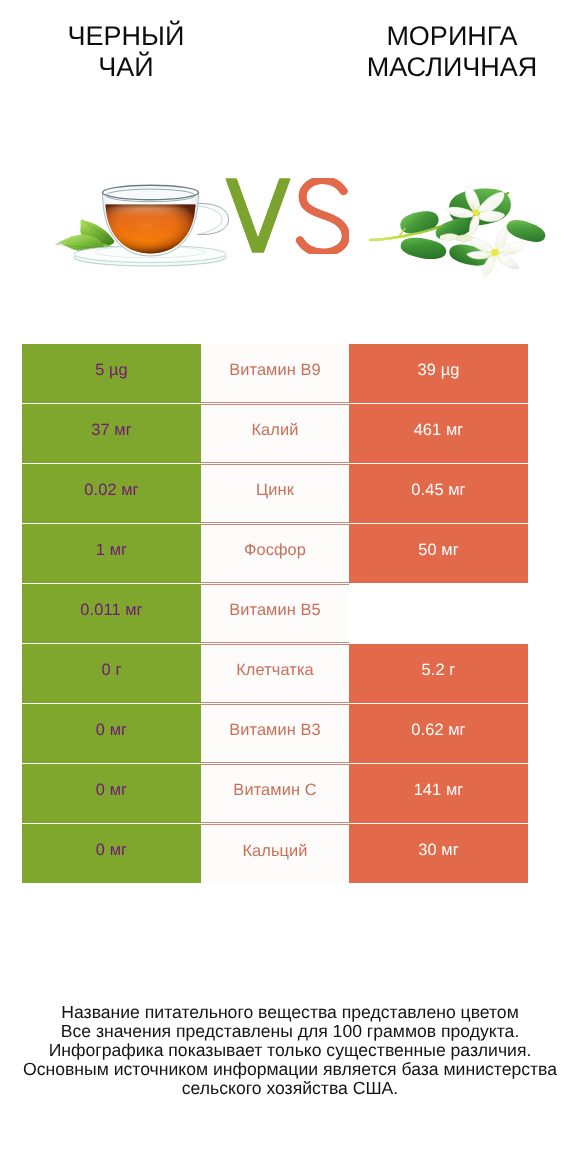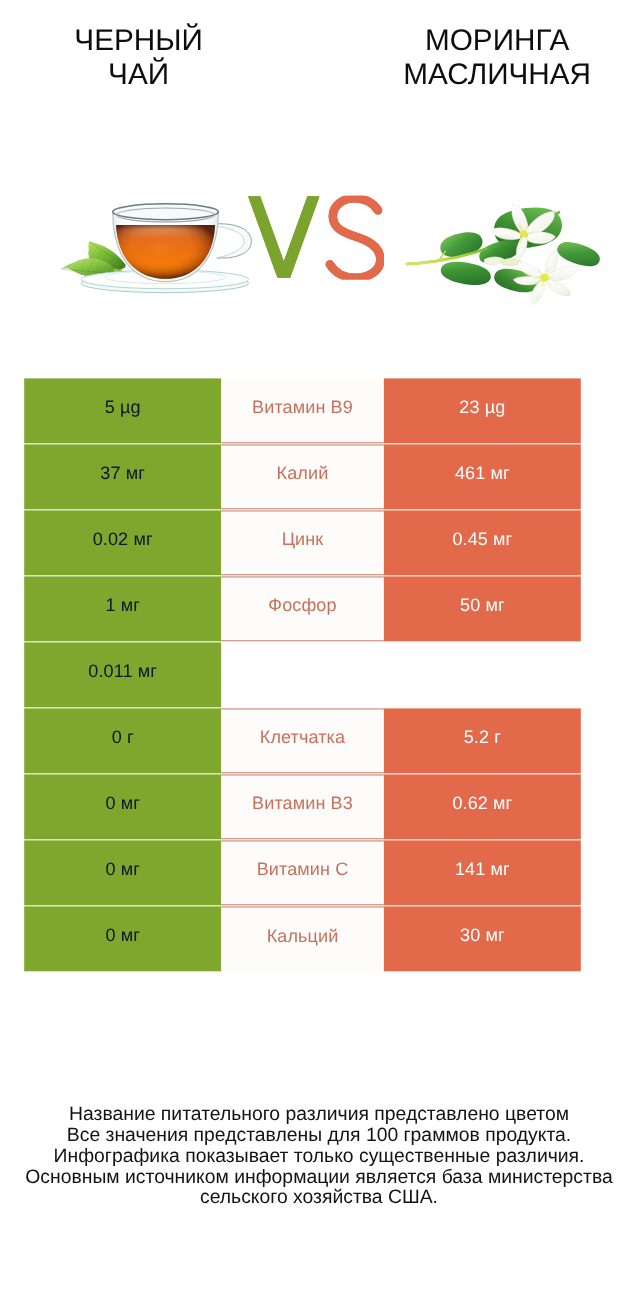--- a/index.html
+++ b/index.html
@@ -61,21 +61,21 @@
   .flower path.petal1{fill:url(#pet);stroke:#cdd3c2;stroke-width:0.3;}
   .flower path.petal2{fill:url(#pet2);stroke:#cdd3c2;stroke-width:0.3;}
   .fcenter{fill:#e8e84a;}
   .stamens path{fill:none;stroke:#dede3c;stroke-width:0.55;stroke-linecap:round;}
 
   
   .tbl{position:absolute;left:22px;top:344px;width:536px;}
   .row{display:flex;height:60px;}
   .cell{display:flex;align-items:center;justify-content:center;
         font-size:16.4px;font-weight:500;letter-spacing:0.1px;padding-bottom:6px;box-sizing:border-box;}
-  .c-left{width:179px;height:59px;background:#7FA62D;color:#0f172a;}
+  .c-left{width:179px;height:59px;background:#7FA62D;color:#701a75;}
   .c-mid{width:148px;height:59px;background:#fdfcfb;color:#C9705A;
          border-top:1px solid #C98976;border-bottom:1px solid #C98976;}
   .c-right{width:179px;height:59px;background:#E2694A;color:#ffffff;}
   .row:first-child .c-mid{border-top:0;}
   .row:last-child .c-mid{border-bottom:0;}
 
   
   .footer{position:absolute;left:0;top:1003px;width:580px;text-align:center;
           color:#131313;font-size:17.6px;line-height:18.9px;}
 </style>
@@ -279,39 +279,40 @@
     <svg class="vs-svg" viewBox="0 0 124 76" width="124" height="76" aria-label="VS">
       <path class="vpath" d="M0.5 0.5 H11.6 L33.0 59.5 L54.4 0.5 H65.5 L38.8 74.5 H27.2 Z"></path>
       <path class="spath" fill="none" stroke-width="7.8" stroke-linecap="round" d="M118.6 13.2 C114.2 6.3 106.2 2.2 97.2 2.2 C86.2 2.2 77.6 9.3 77.6 18.4 C77.6 27.1 83.2 31.7 94.2 35.6 L103.2 38.9 C113.8 42.9 120.8 48.6 120.8 58.1 C120.8 67.8 110.7 74.6 98.2 74.6 C88.0 74.6 79.4 70.0 74.9 62.3"></path>
     </svg>
   </div>
 
   <div class="tbl">
       <div class="row">
         <div class="cell c-left">5 µg</div>
         <div class="cell c-mid">Витамин B9</div>
-        <div class="cell c-right">23 µg</div>
+        <div class="cell c-right">39 µg</div>
       </div>
       <div class="row">
         <div class="cell c-left">37 мг</div>
         <div class="cell c-mid">Калий</div>
         <div class="cell c-right">461 мг</div>
       </div>
       <div class="row">
         <div class="cell c-left">0.02 мг</div>
         <div class="cell c-mid">Цинк</div>
         <div class="cell c-right">0.45 мг</div>
       </div>
       <div class="row">
         <div class="cell c-left">1 мг</div>
         <div class="cell c-mid">Фосфор</div>
         <div class="cell c-right">50 мг</div>
       </div>
       <div class="row">
         <div class="cell c-left">0.011 мг</div>
+        <div class="cell c-mid">Витамин B5</div>
       </div>
       <div class="row">
         <div class="cell c-left">0 г</div>
         <div class="cell c-mid">Клетчатка</div>
         <div class="cell c-right">5.2 г</div>
       </div>
       <div class="row">
         <div class="cell c-left">0 мг</div>
         <div class="cell c-mid">Витамин B3</div>
         <div class="cell c-right">0.62 мг</div>
@@ -322,20 +323,20 @@
         <div class="cell c-right">141 мг</div>
       </div>
       <div class="row">
         <div class="cell c-left">0 мг</div>
         <div class="cell c-mid">Кальций</div>
         <div class="cell c-right">30 мг</div>
       </div>
     </div>
 
   <div class="footer">
-      <div>Название питательного различия представлено цветом</div>
+      <div>Название питательного вещества представлено цветом</div>
       <div>Все значения представлены для 100 граммов продукта.</div>
       <div>Инфографика показывает только существенные различия.</div>
       <div>Основным источником информации является база министерства</div>
       <div>сельского хозяйства США.</div>
     </div>
 
 </div>
 
 </body></html>

